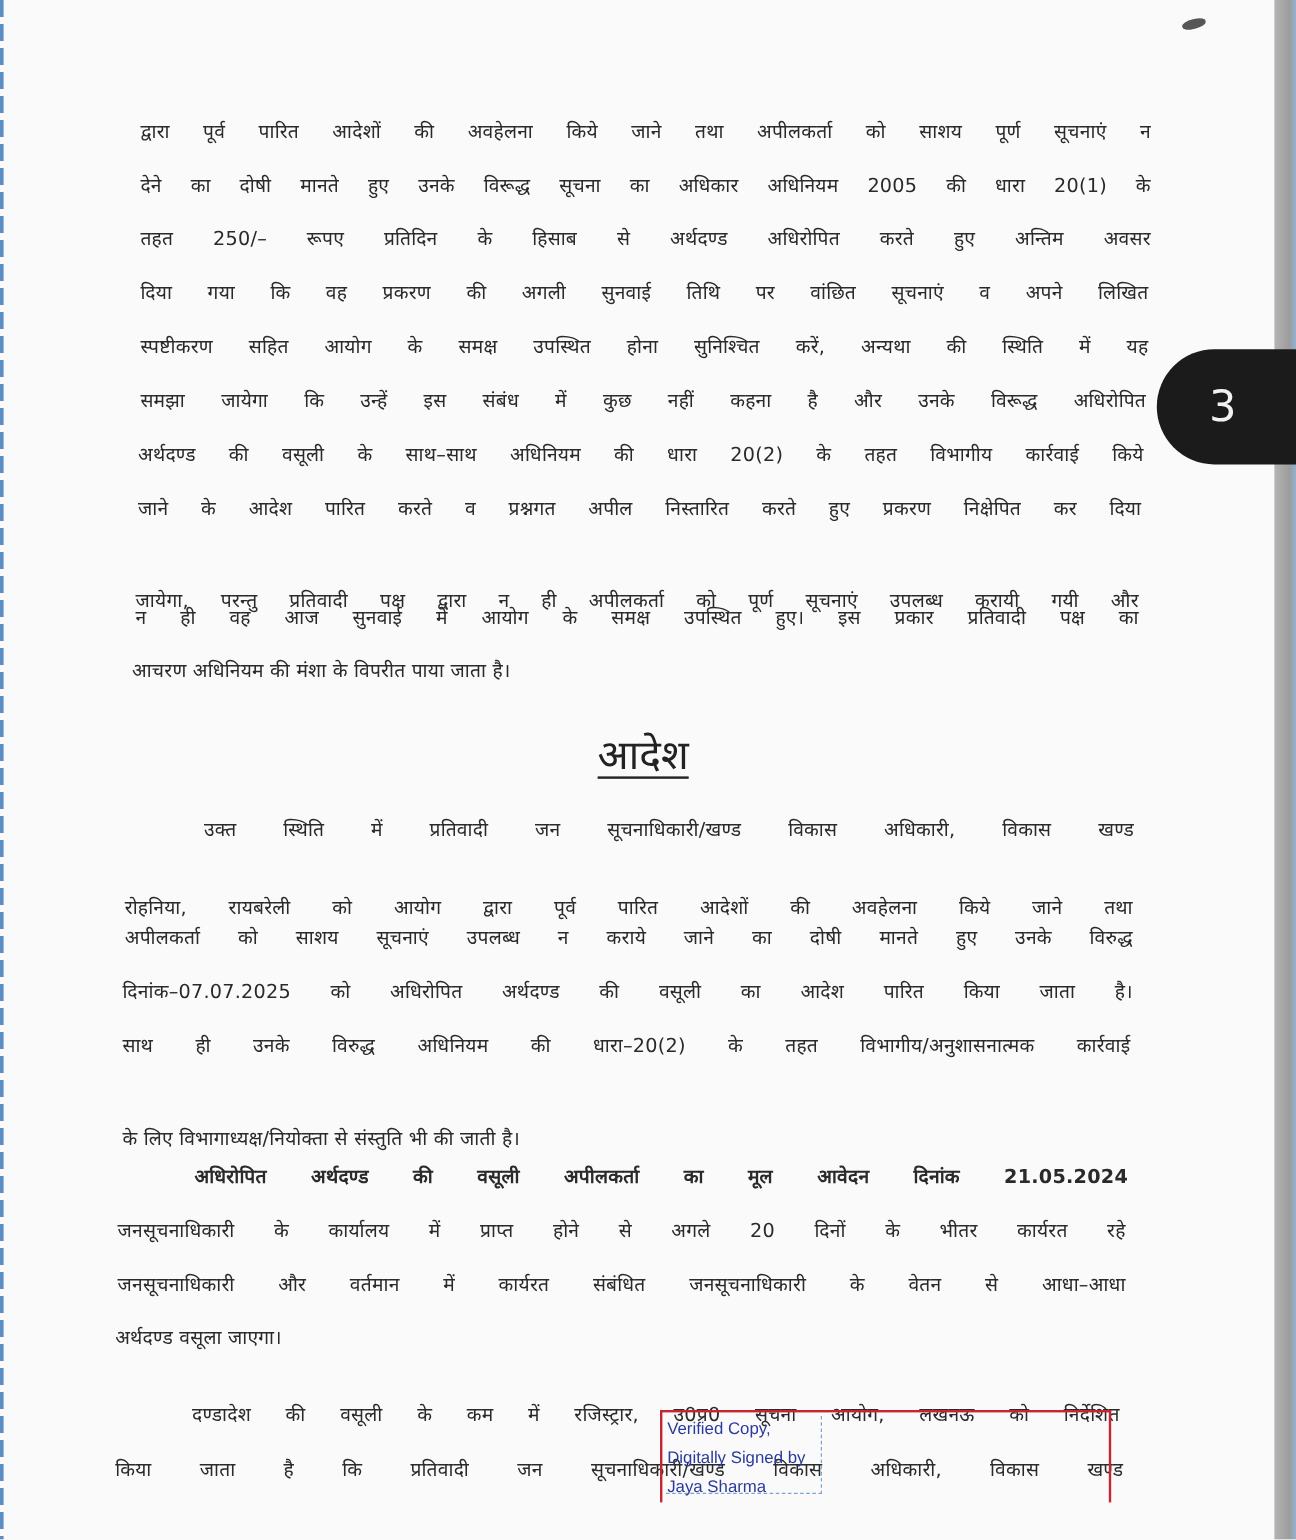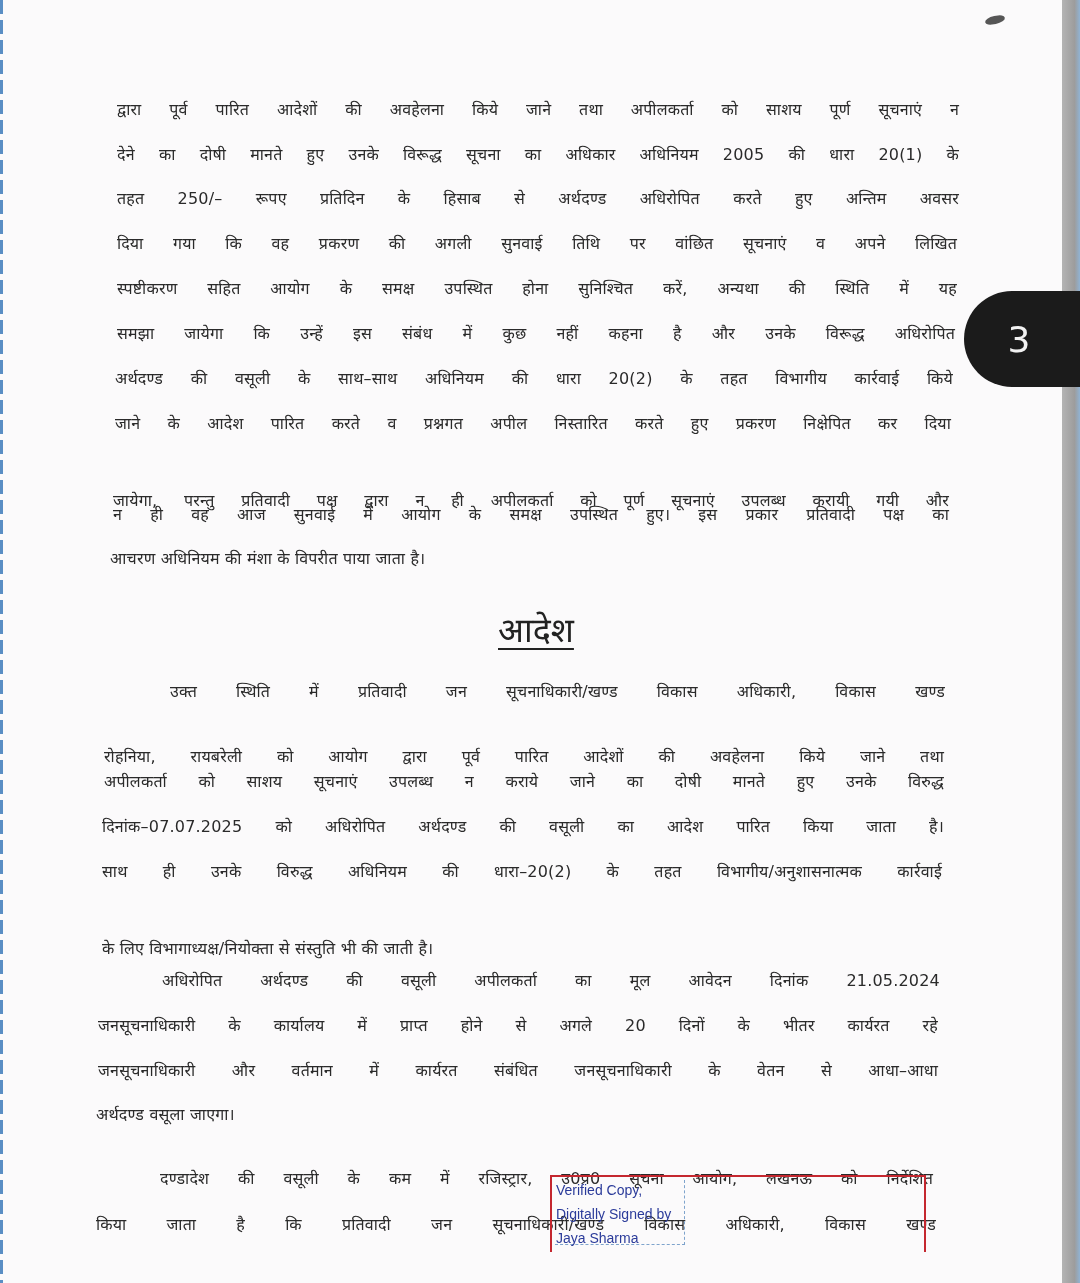--- a/index.html
+++ b/index.html
@@ -147,21 +147,21 @@
   <div>
     <div class="line" style="left:170px; top:677px; width:775px;">उक्त स्थिति में प्रतिवादी जन सूचनाधिकारी/खण्ड विकास अधिकारी, विकास खण्ड</div>
     <div class="line" style="left:104px; top:742px; width:840px;">रोहनिया, रायबरेली को आयोग द्वारा पूर्व पारित आदेशों की अवहेलना किये जाने तथा</div>
     <div class="line" style="left:104px; top:767px; width:840px;">अपीलकर्ता को साशय सूचनाएं उपलब्ध न कराये जाने का दोषी मानते हुए उनके विरुद्ध</div>
     <div class="line" style="left:102px; top:812px; width:842px;">दिनांक–07.07.2025 को अधिरोपित अर्थदण्ड की वसूली का आदेश पारित किया जाता है।</div>
     <div class="line" style="left:102px; top:857px; width:840px;">साथ ही उनके विरुद्ध अधिनियम की धारा–20(2) के तहत विभागीय/अनुशासनात्मक कार्रवाई</div>
     <div class="line" style="left:102px; top:901px; text-align:left; text-align-last:left;margin-top:33px;">के लिए विभागाध्यक्ष/नियोक्ता से संस्तुति भी की जाती है।</div>
   </div>
 
   <div>
-    <div class="line" style="left:162px; top:966px; width:778px;">अधिरोपित अर्थदण्ड की वसूली अपीलकर्ता का मूल आवेदन दिनांक 21.05.2024</div>
+    <div class="line" style="left:162px; top:966px; width:778px;font-weight:bold;">अधिरोपित अर्थदण्ड की वसूली अपीलकर्ता का मूल आवेदन दिनांक 21.05.2024</div>
     <div class="line" style="left:98px; top:1011px; width:840px;">जनसूचनाधिकारी के कार्यालय में प्राप्त होने से अगले 20 दिनों के भीतर कार्यरत रहे</div>
     <div class="line" style="left:98px; top:1056px; width:840px;">जनसूचनाधिकारी और वर्तमान में कार्यरत संबंधित जनसूचनाधिकारी के वेतन से आधा–आधा</div>
     <div class="line" style="left:96px; top:1100px; text-align:left; text-align-last:left;">अर्थदण्ड वसूला जाएगा।</div>
   </div>
 
   <div>
     <div class="line" style="left:160px; top:1164px; width:773px;">दण्डादेश की वसूली के कम में रजिस्ट्रार, उ0प्र0 सूचना आयोग, लखनऊ को निर्देशित</div>
     <div class="line" style="left:96px; top:1210px; width:840px;">किया जाता है कि प्रतिवादी जन सूचनाधिकारी/खण्ड विकास अधिकारी, विकास खण्ड</div>
   </div>
 

